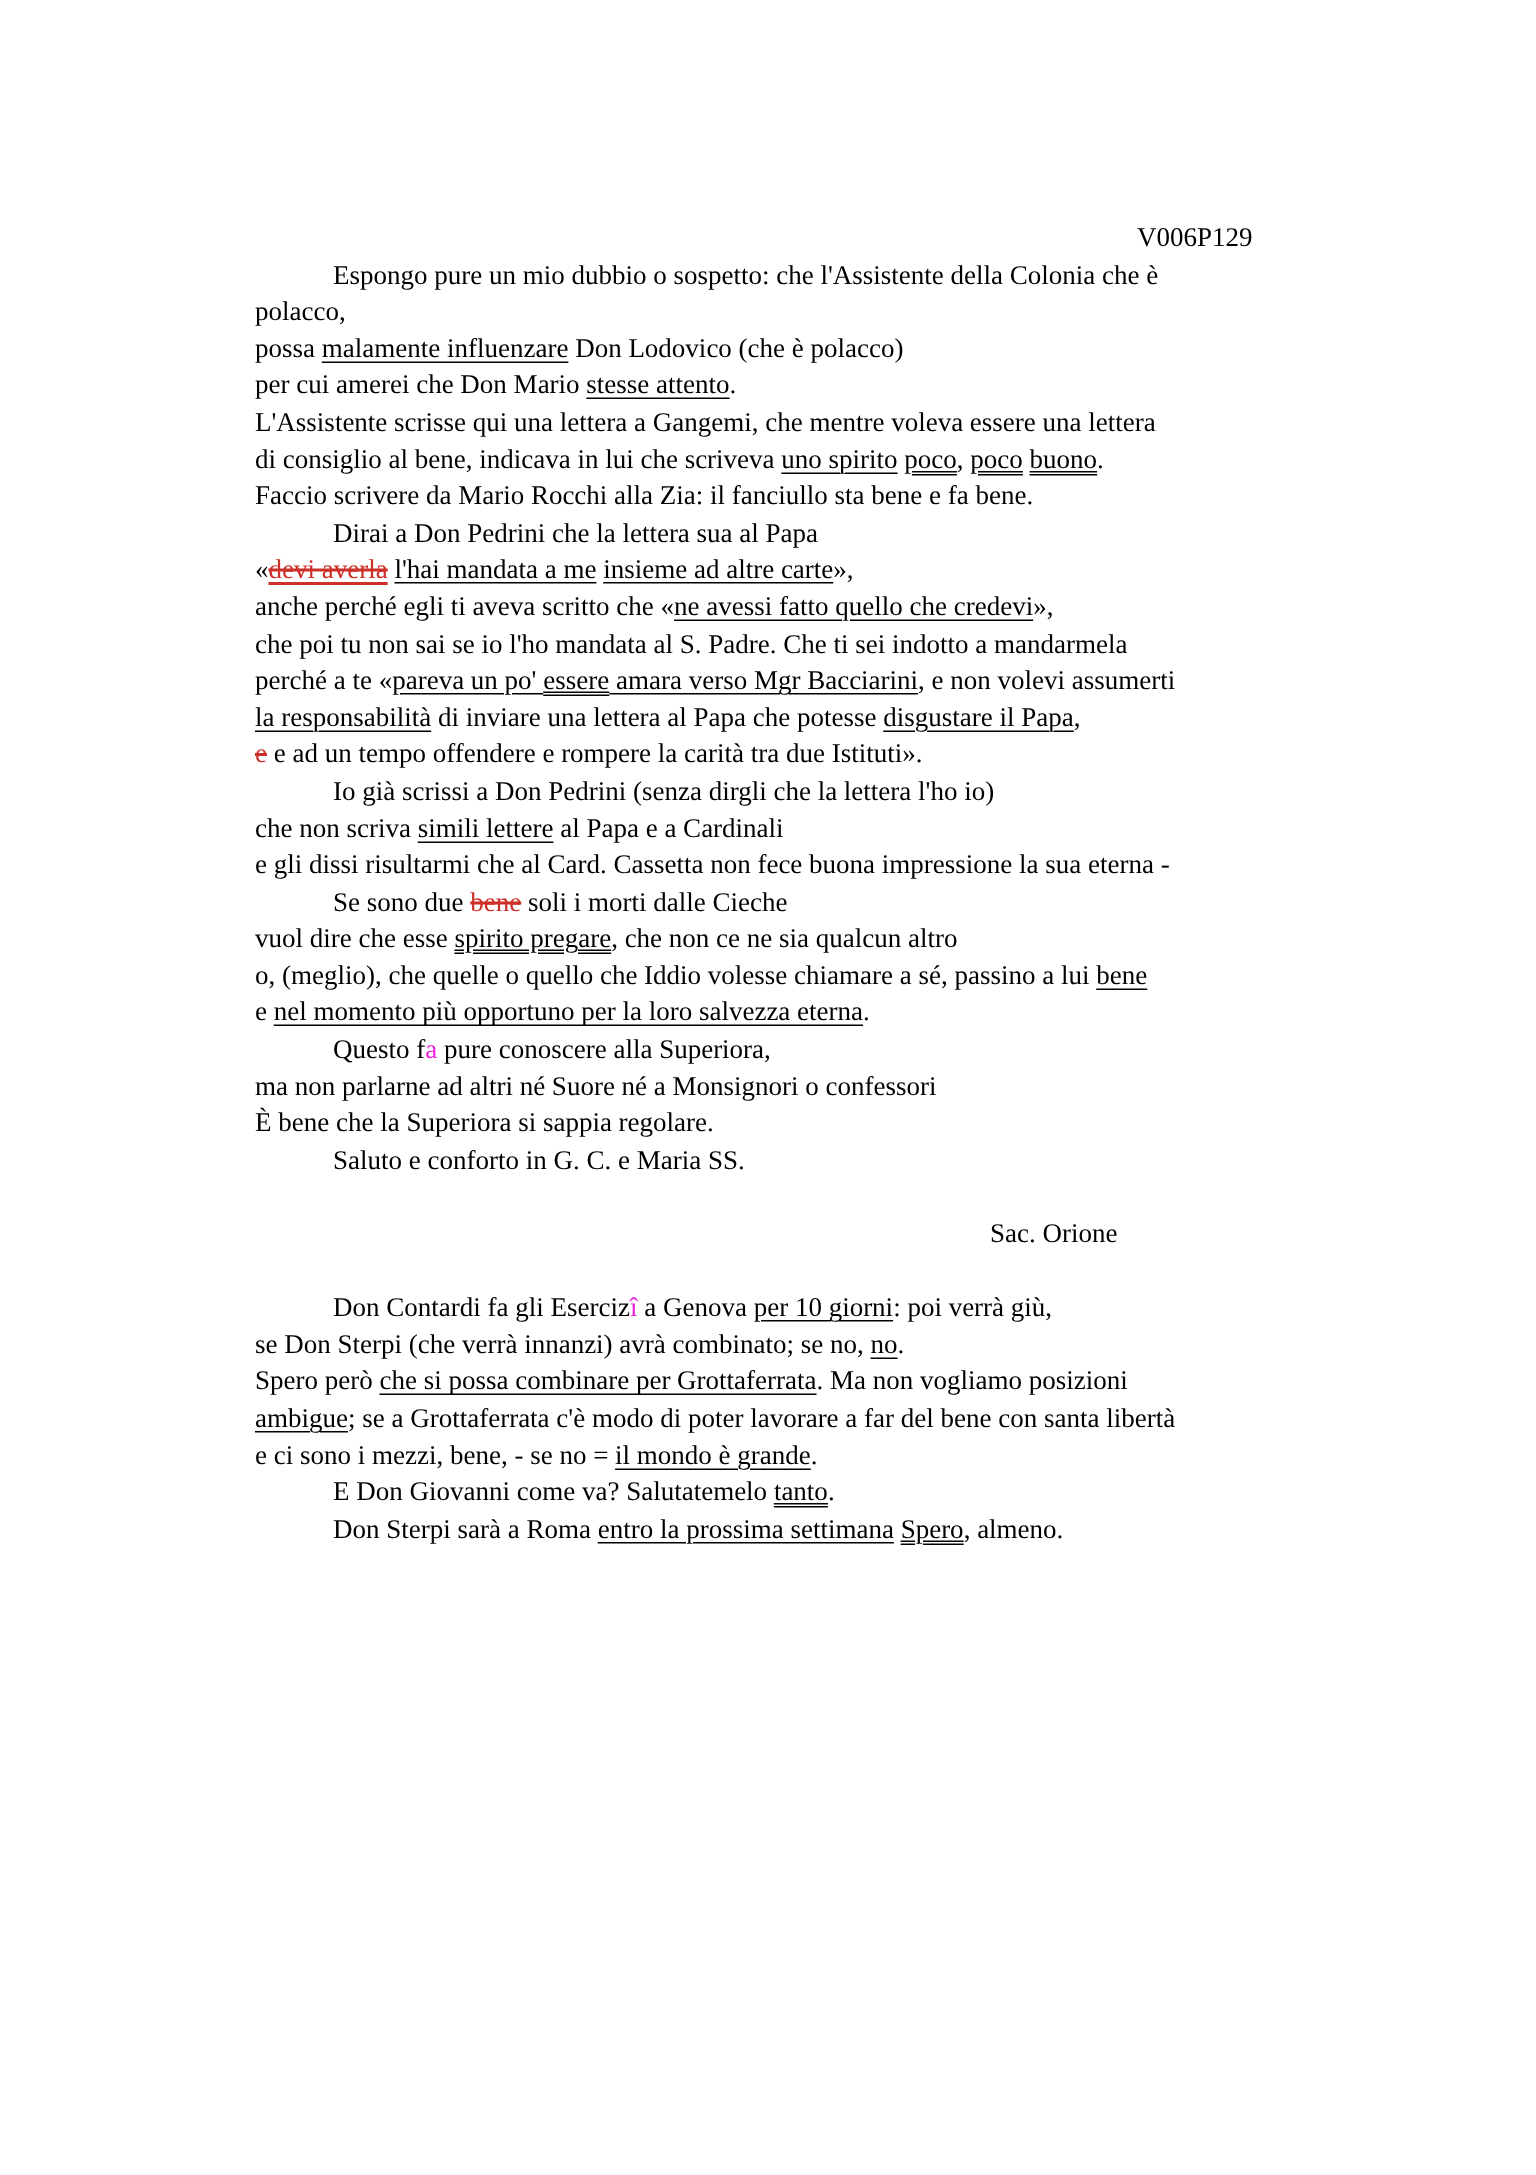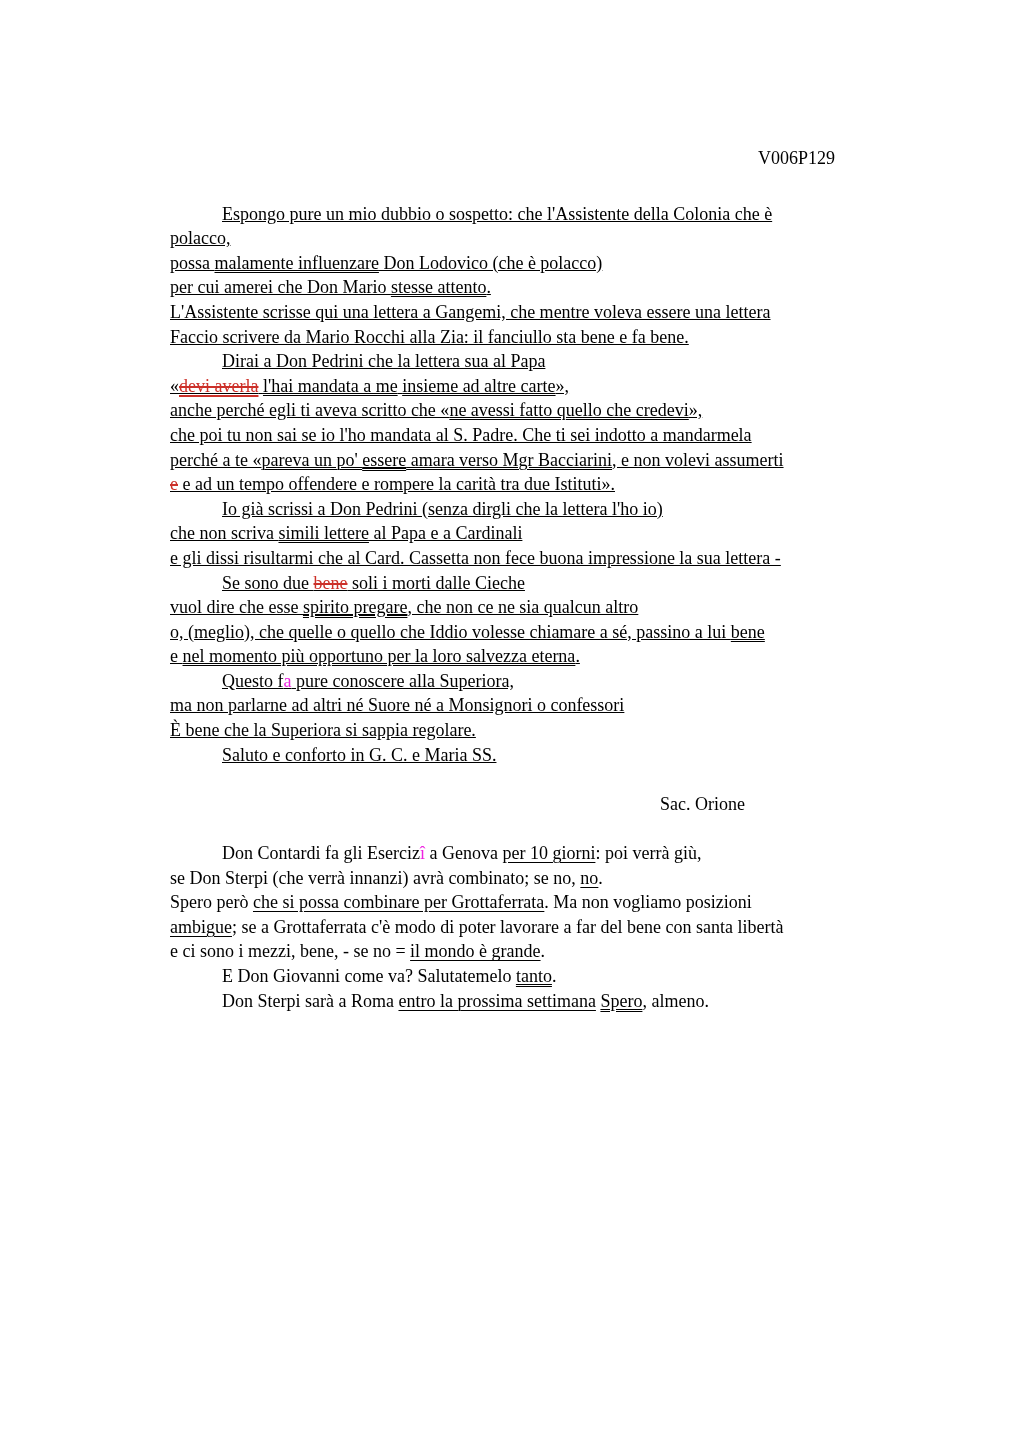--- a/index.html
+++ b/index.html
@@ -21,22 +21,20 @@
     height: 1450px;
     padding: 146px 100px 0 170px;
     background: var(--paper, #fff);
   }
   .doc-code {
     margin-left: 588px;
     line-height: 24.6px;
     white-space: nowrap;
   }
   .body-block {
-    margin-top: 31px;
-    text-decoration: underline;
   }
   .line {
     line-height: 24.6px;
     white-space: nowrap;
   }
   .line.indent {
     padding-left: 52px;
   }
   .seg { display: inline; }
   .u {
@@ -78,30 +76,32 @@
 
 <div class="page">
   <div class="doc-code">V006P129</div>
 
   <div class="body-block">
       <div class="line indent"><span class="seg">Espongo pure un mio dubbio o sospetto: che l'Assistente della Colonia che è</span></div>
       <div class="line"><span class="seg">polacco,</span></div>
       <div class="line"><span class="seg">possa </span><span class="seg u">malamente influenzare</span><span class="seg"> Don Lodovico (che è polacco)</span></div>
       <div class="line"><span class="seg">per cui amerei che Don Mario </span><span class="seg u">stesse attento</span><span class="seg">.</span></div>
       <div class="line"><span class="seg">L'Assistente scrisse qui una lettera a Gangemi, che mentre voleva essere una lettera</span></div>
+      <div class="line"><span class="seg">di consiglio al bene, indicava in lui che scriveva </span><span class="seg u">uno spirito</span><span class="seg"> </span><span class="seg uu">poco</span><span class="seg">, </span><span class="seg uu">poco</span><span class="seg"> </span><span class="seg uu">buono</span><span class="seg">.</span></div>
       <div class="line"><span class="seg">Faccio scrivere da Mario Rocchi alla Zia: il fanciullo sta bene e fa bene.</span></div>
       <div class="line indent"><span class="seg">Dirai a Don Pedrini che la lettera sua al Papa</span></div>
       <div class="line"><span class="seg">«</span><span class="seg delu">devi averla</span><span class="seg"> </span><span class="seg u">l'hai mandata a me</span><span class="seg"> </span><span class="seg u">insieme ad altre carte</span><span class="seg">»,</span></div>
       <div class="line"><span class="seg">anche perché egli ti aveva scritto che «</span><span class="seg u">ne avessi fatto quello che credevi</span><span class="seg">»,</span></div>
       <div class="line"><span class="seg">che poi tu non sai se io l'ho mandata al S. Padre. Che ti sei indotto a mandarmela</span></div>
       <div class="line"><span class="seg">perché a te «</span><span class="seg u">pareva un po' </span><span class="seg uu">essere</span><span class="seg u"> amara verso Mgr Bacciarini</span><span class="seg">, e non volevi assumerti</span></div>
+      <div class="line"><span class="seg u">la responsabilità</span><span class="seg"> di inviare una lettera al Papa che potesse </span><span class="seg u">disgustare il Papa</span><span class="seg">,</span></div>
       <div class="line"><span class="seg del">e</span><span class="seg"> e ad un tempo offendere e rompere la carità tra due Istituti».</span></div>
       <div class="line indent"><span class="seg">Io già scrissi a Don Pedrini (senza dirgli che la lettera l'ho io)</span></div>
       <div class="line"><span class="seg">che non scriva </span><span class="seg u">simili lettere</span><span class="seg"> al Papa e a Cardinali</span></div>
-      <div class="line"><span class="seg">e gli dissi risultarmi che al Card. Cassetta non fece buona impressione la sua lettera -</span></div>
+      <div class="line"><span class="seg">e gli dissi risultarmi che al Card. Cassetta non fece buona impressione la sua eterna -</span></div>
       <div class="line indent"><span class="seg">Se sono due </span><span class="seg del">bene</span><span class="seg"> soli i morti dalle Cieche</span></div>
       <div class="line"><span class="seg">vuol dire che esse </span><span class="seg uu">spirito pregare</span><span class="seg">, che non ce ne sia qualcun altro</span></div>
       <div class="line"><span class="seg">o, (meglio), che quelle o quello che Iddio volesse chiamare a sé, passino a lui </span><span class="seg u">bene</span></div>
       <div class="line"><span class="seg">e </span><span class="seg u">nel momento più opportuno per la loro salvezza eterna</span><span class="seg">.</span></div>
       <div class="line indent"><span class="seg">Questo f</span><span class="seg mag">a</span><span class="seg"> pure conoscere alla Superiora,</span></div>
       <div class="line"><span class="seg">ma non parlarne ad altri né Suore né a Monsignori o confessori</span></div>
       <div class="line"><span class="seg">È bene che la Superiora si sappia regolare.</span></div>
       <div class="line indent"><span class="seg">Saluto e conforto in G. C. e Maria SS.</span></div>
     </div>
 

